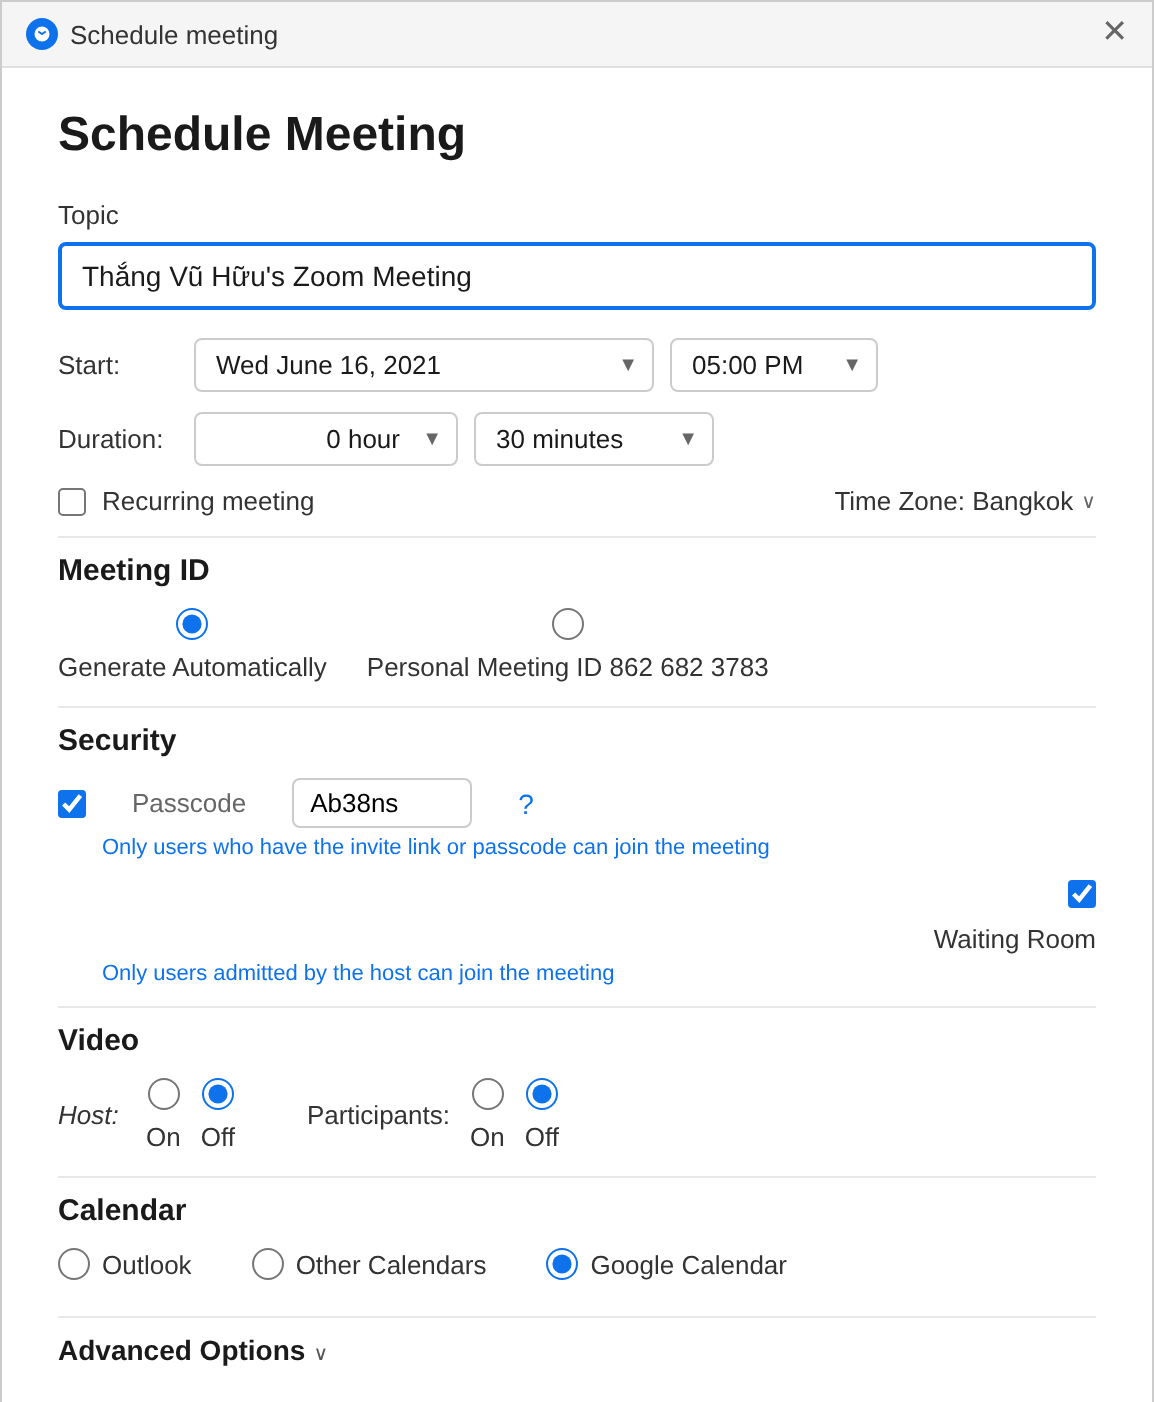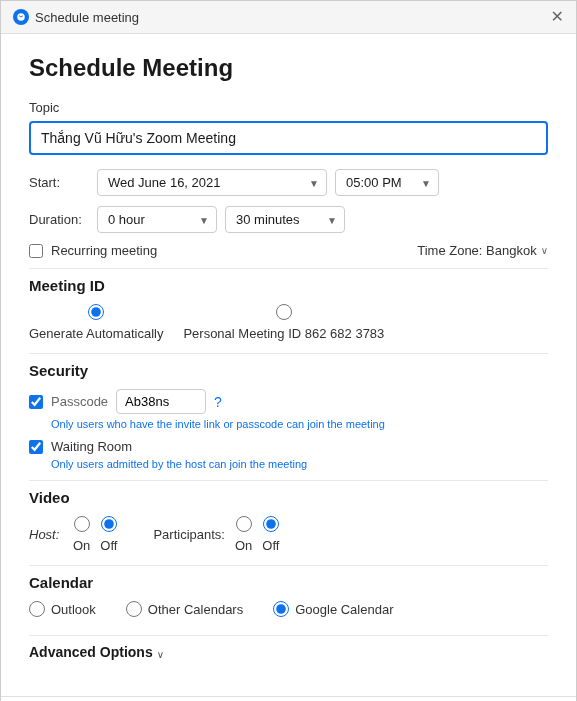--- a/index.html
+++ b/index.html
@@ -36,48 +36,48 @@
       padding: 5px 28px 5px 10px; font-size: 13px; color: #1a1a1a;
       background: #fff; cursor: pointer;
     }
     .select-arrow {
       position: absolute; right: 8px; top: 50%; transform: translateY(-50%);
       pointer-events: none; color: #666; font-size: 10px;
     }
 
     .date-select { width: 230px; }
     .time-select { width: 104px; }
-    .hour-select { width: 120px; }
+    .hour-select { width: 132px; text-align: right; }
     .min-select { width: 120px; }
 
     .gap { margin-left: 8px; }
 
     .recurring-row { display: flex; align-items: center; justify-content: space-between; margin-bottom: 10px; }
     .recurring-left { display: flex; align-items: center; gap: 8px; }
     .checkbox-input { width: 14px; height: 14px; cursor: pointer; }
     .recurring-label { font-size: 13px; color: #333; }
     .timezone-text { font-size: 13px; color: #333; cursor: pointer; }
     .timezone-arrow { font-size: 10px; color: #666; }
 
     .section-title { font-size: 15px; font-weight: 600; color: #1a1a1a; margin-bottom: 10px; }
 
     .radio-row { display: flex; align-items: center; gap: 20px; margin-bottom: 12px; }
     .radio-option { display: flex; align-items: center; gap: 6px; cursor: pointer; flex-direction: column; }
     .radio-option input[type=radio] { accent-color: #0e72ed; width: 16px; height: 16px; cursor: pointer; }
     .radio-label { font-size: 13px; color: #333; }
 
     .security-section { margin-bottom: 10px; }
-    .passcode-row { display: flex; align-items: center; gap: 8px; margin-bottom: 4px; }
+    .passcode-row { display: flex; align-items: center; gap: 23px; margin-bottom: 4px; }
     .passcode-cb { accent-color: #0e72ed; width: 14px; height: 14px; cursor: pointer; }
     .passcode-label { font-size: 13px; color: #666; }
     .passcode-input { border: 1px solid #ccc; border-radius: 4px; padding: 4px 8px; font-size: 13px; width: 90px; }
     .help-icon { color: #0e72ed; font-size: 14px; cursor: pointer; }
     .security-note { font-size: 11px; color: #0e72ed; margin-left: 22px; margin-bottom: 8px; }
 
-    .waiting-row { display: flex; align-items: flex-end; gap: 8px; margin-bottom: 4px; }
+    .waiting-row { display: flex; align-items: flex-end; gap: 8px; margin-bottom: 4px; flex-direction: column; }
     .waiting-cb { accent-color: #0e72ed; width: 14px; height: 14px; cursor: pointer; margin-top: 2px; }
     .waiting-label { font-size: 13px; color: #333; }
     .waiting-note { font-size: 11px; color: #0e72ed; margin-left: 22px; margin-bottom: 10px; }
     .video-row { display: flex; align-items: center; gap: 6px; margin-bottom: 12px; }
     .video-host-label { font-size: 13px; color: #333; width: 38px; font-style: italic; }
     .video-participants-label { font-size: 13px; color: #333; margin-left: 30px; }
     .on-off-label { font-size: 13px; color: #333; }
     .calendar-row { display: flex; align-items: center; gap: 30px; }
     .cal-option { display: flex; align-items: center; gap: 6px; cursor: pointer; }
     .cal-option input[type=radio] { accent-color: #0e72ed; width: 16px; height: 16px; cursor: pointer; }

